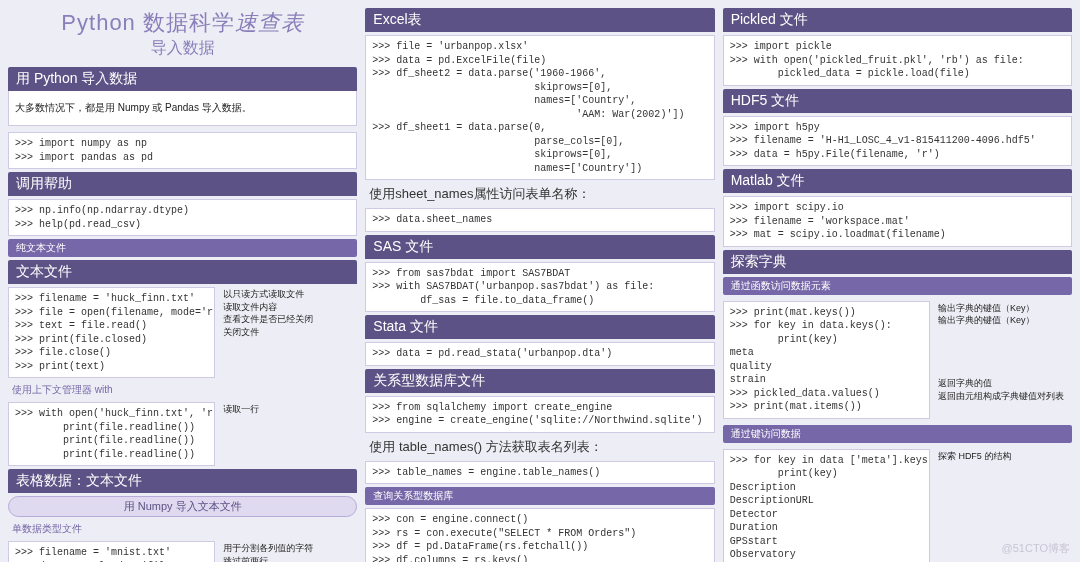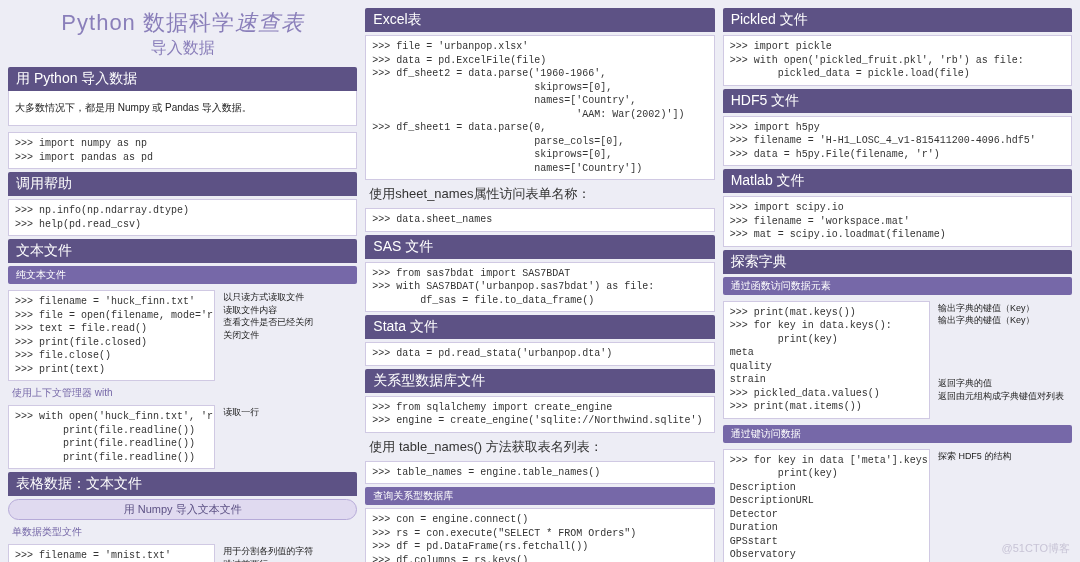--- a/index.html
+++ b/index.html
@@ -81,22 +81,22 @@
 
     <div class="hbar">用 Python 导入数据</div>
     <div class="note">大多数情况下，都是用 Numpy 或 Pandas 导入数据。</div>
     <pre class="code">&gt;&gt;&gt; import numpy as np
 &gt;&gt;&gt; import pandas as pd</pre>
 
     <div class="hbar">调用帮助</div>
     <pre class="code">&gt;&gt;&gt; np.info(np.ndarray.dtype)
 &gt;&gt;&gt; help(pd.read_csv)</pre>
 
+    <div class="hbar sub">纯文本文件</div>
     <div class="hbar">文本文件</div>
-    <div class="hbar sub">纯文本文件</div>
     <div class="row2">
       <pre class="code">&gt;&gt;&gt; filename = 'huck_finn.txt'
 &gt;&gt;&gt; file = open(filename, mode='r')
 &gt;&gt;&gt; text = file.read()
 &gt;&gt;&gt; print(file.closed)
 &gt;&gt;&gt; file.close()
 &gt;&gt;&gt; print(text)</pre>
       <div class="side" style="white-space:pre-line">以只读方式读取文件
 读取文件内容
 查看文件是否已经关闭

